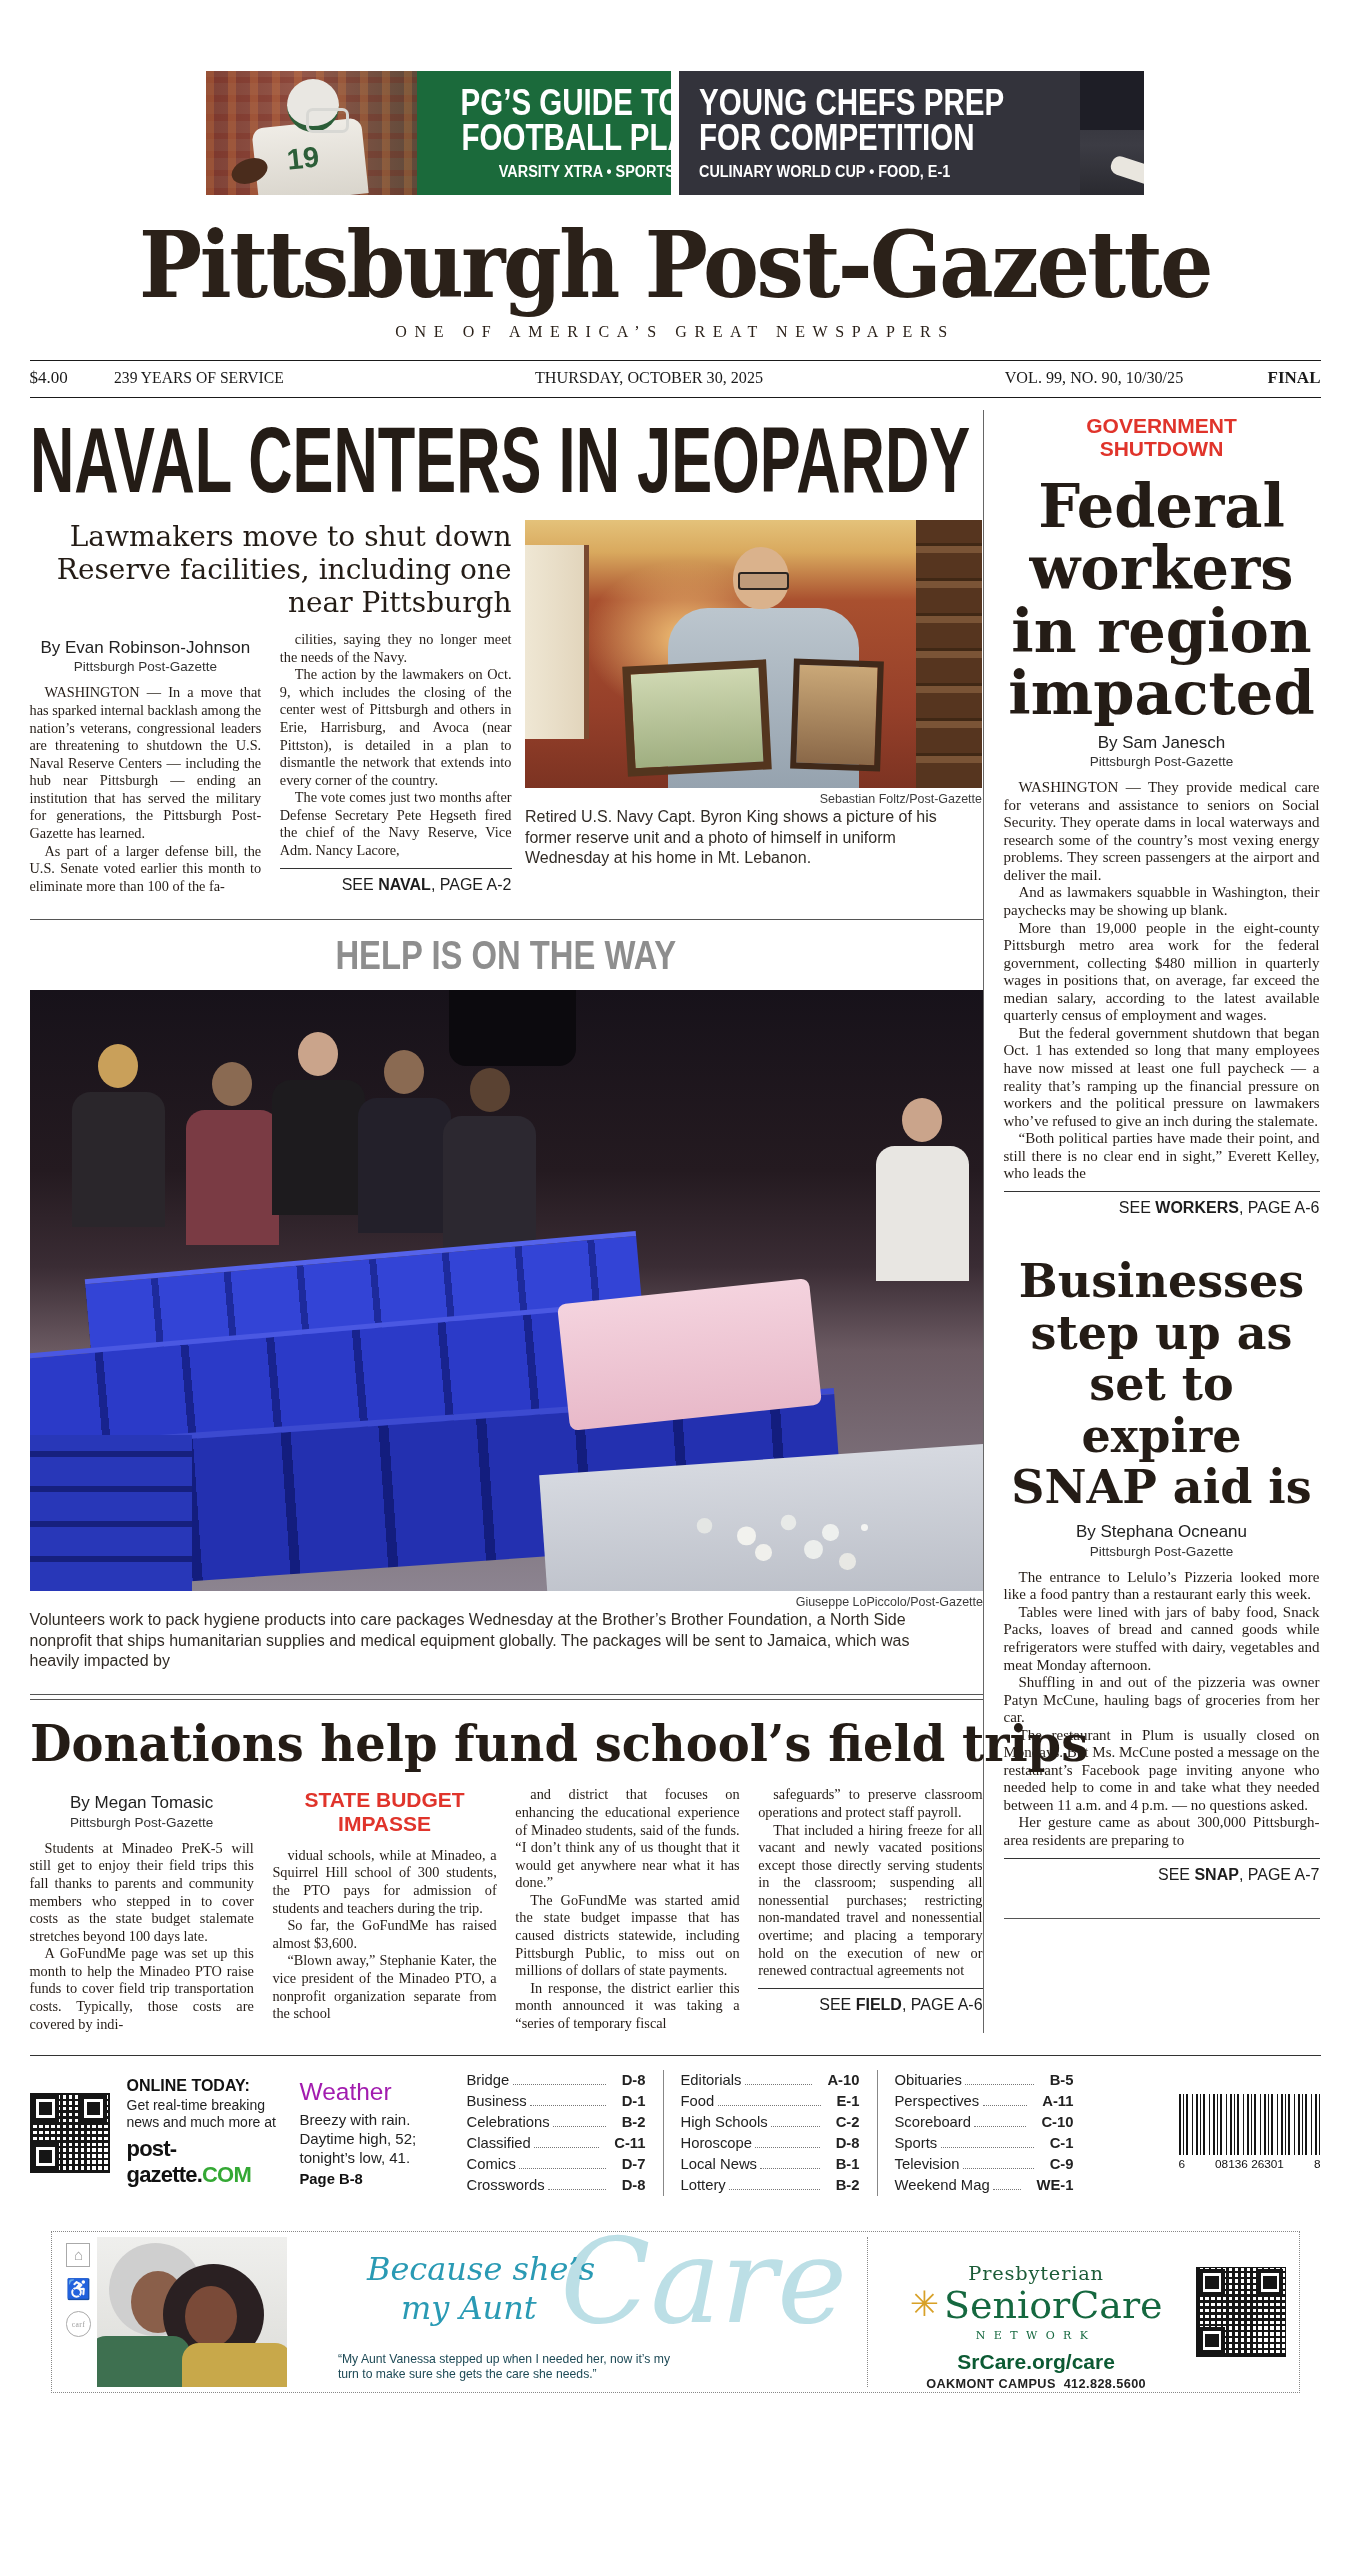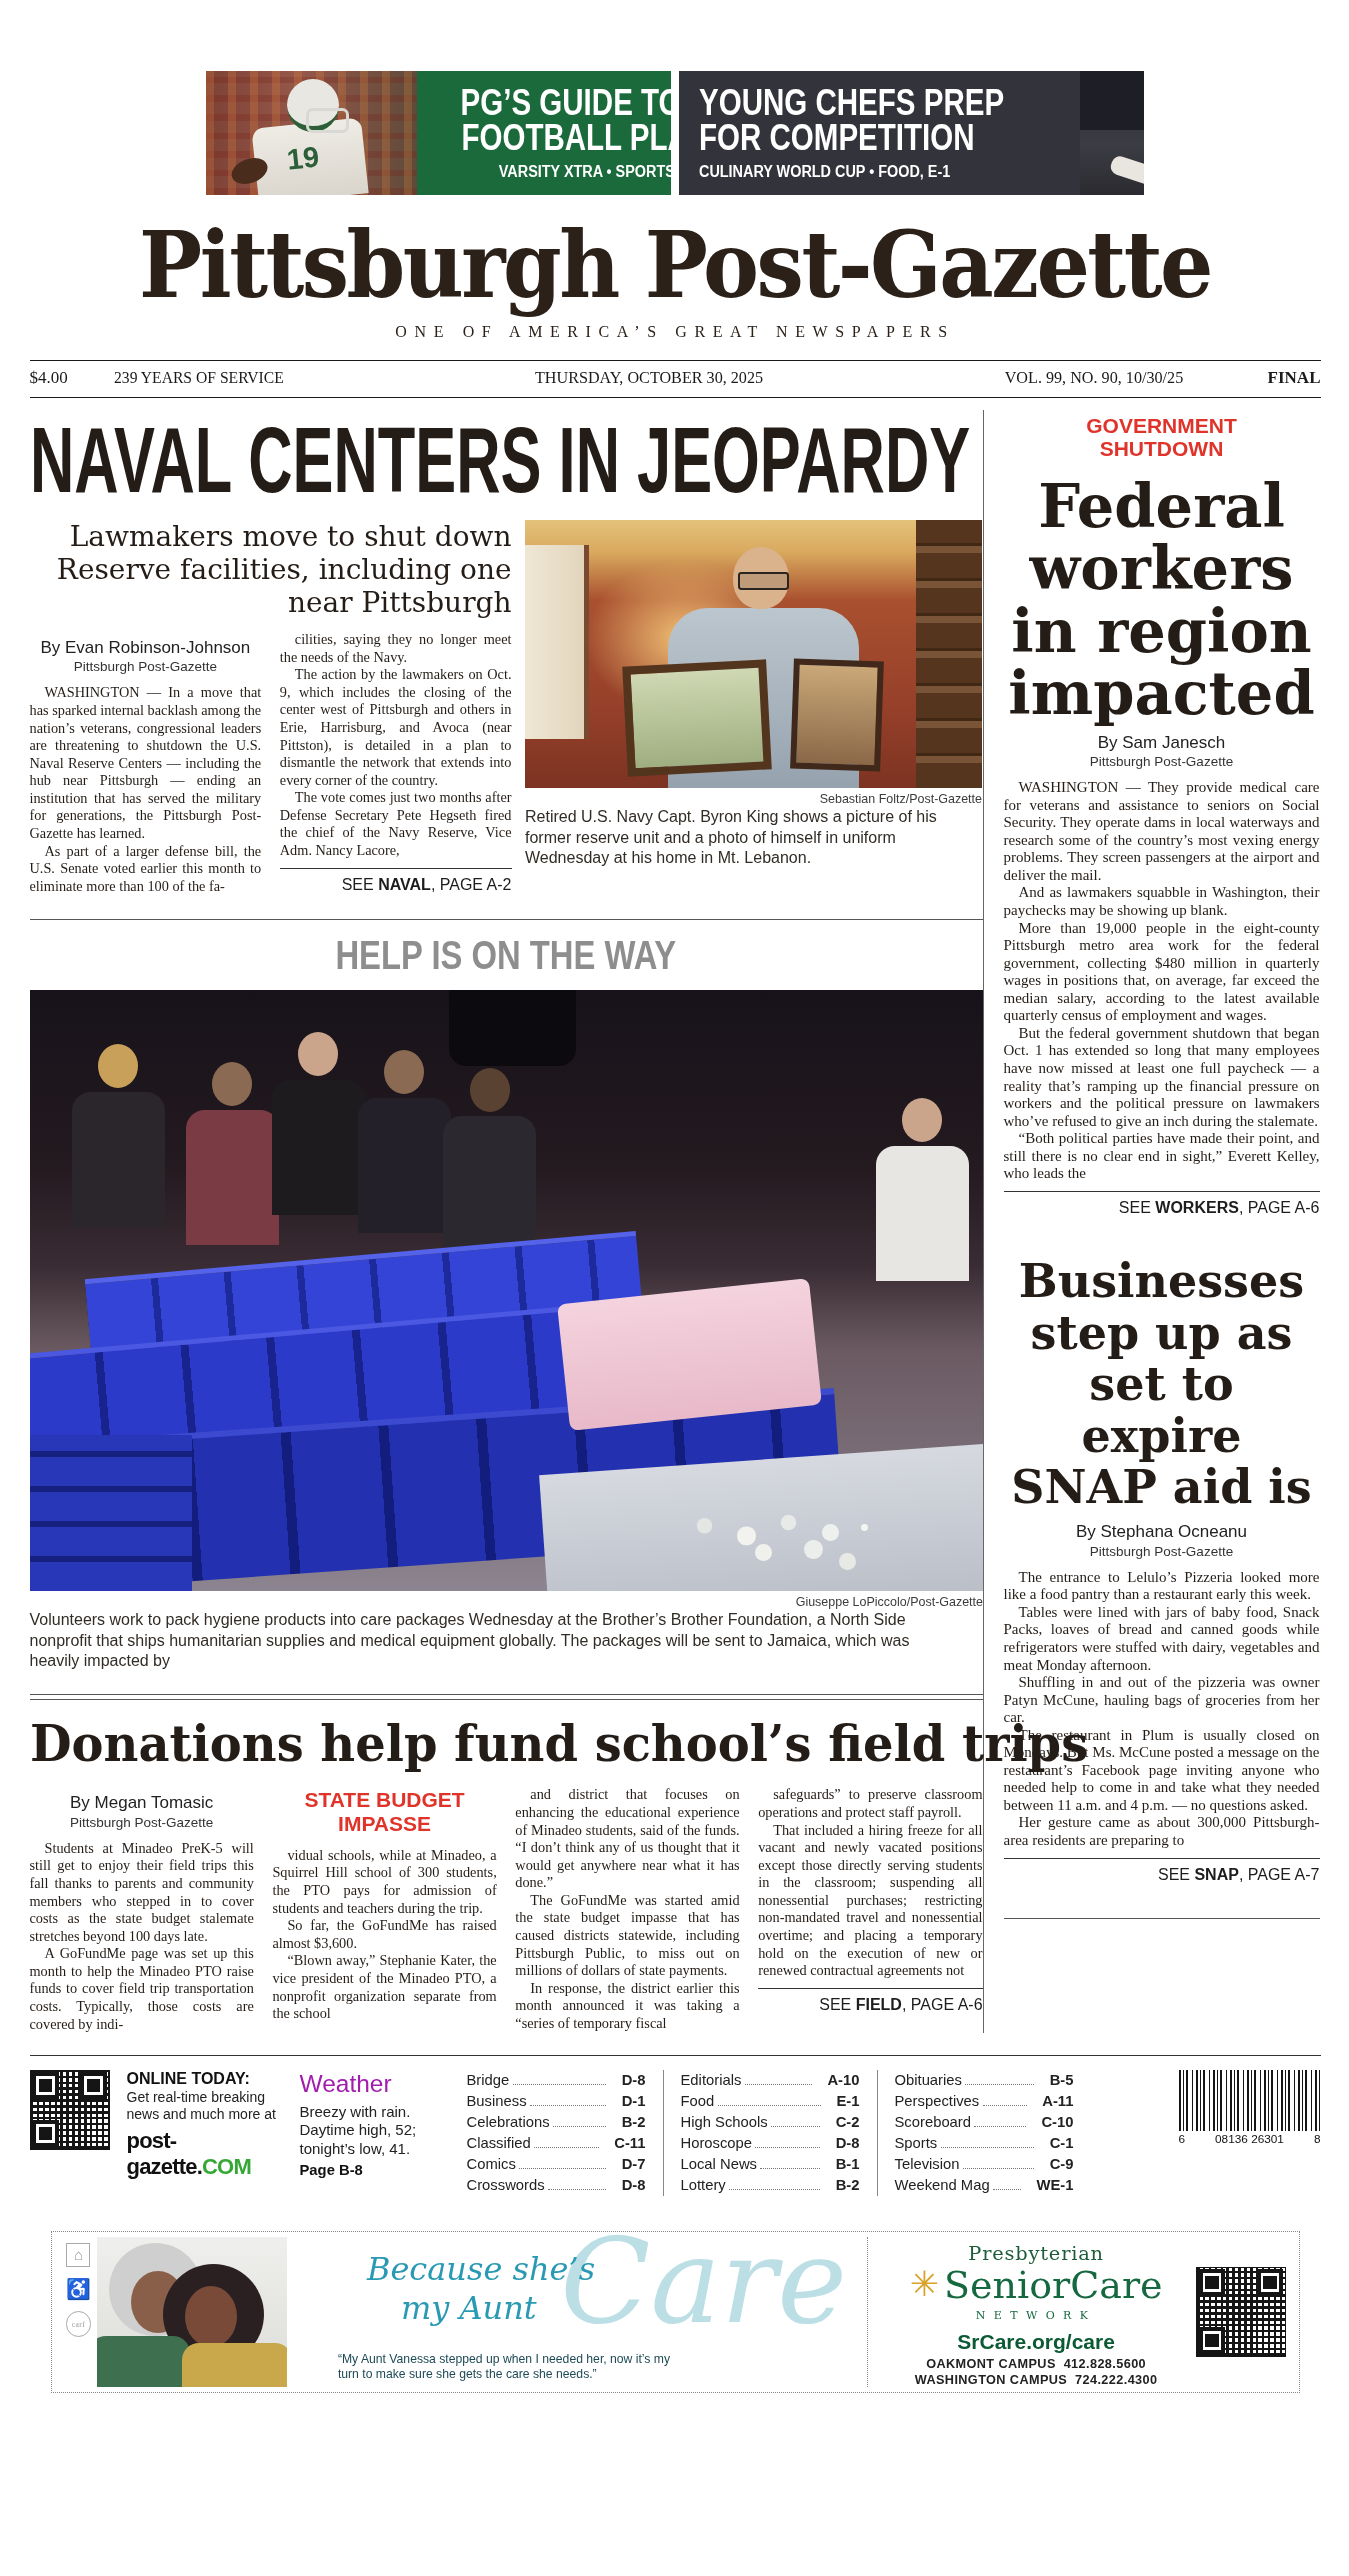--- a/index.html
+++ b/index.html
@@ -103,21 +103,21 @@
   .packets{position:absolute;right:12%;bottom:10%;width:6.7px;height:6.7px;background:#f4f4f2;border-radius:3.4px;
            box-shadow:-34px 5px 0 5px #eef0ee,-76px -5px 0 4.2px #e8eae8,-118px 8.4px 0 5.9px #f2f2ee,-160px -1.7px 0 4.2px #e4e6e4,-51px 22px 0 5.9px #eceeec,-101px 25px 0 5px #f0f0ec,-17px 34px 0 5px #e8e8e4;}
   
   .field{margin-top:18.6px;}
   .field h2{margin:8.4px 0 17px;font-family:"DejaVu Serif",serif;font-weight:bold;font-size:51px;line-height:1;
             color:#241c16;white-space:nowrap;width:1012px;transform:scaleX(.94);transform-origin:left;}
   .fcols{display:flex;gap:18.6px;}
   .fcol{flex:1;min-width:0;}
   .fcol .kicker{margin:1.7px 0 11.8px;}
   
-  .footer-strip{margin-top:22px;border-top:0.8px solid #333;padding:13.5px 0 10px;display:flex;align-items:flex-start;gap:17px;
+  .footer-strip{margin-top:22px;border-top:0.8px solid #333;padding:13.5px 0 10px;display:flex;align-items:center;gap:17px;
                 font-family:"Liberation Sans",sans-serif;}
   .qr{position:relative;background:#fff;border:1.7px solid #151515;
       background-image:repeating-linear-gradient(0deg,#151515 0 2.5px,transparent 2.5px 5.9px),
                        repeating-linear-gradient(90deg,#151515 0 2.5px,transparent 2.5px 5.9px);}
   .qr .fp{position:absolute;width:18.6px;height:18.6px;border:4.2px solid #151515;background:#fff;}
   .qr .fp::after{content:"";position:absolute;inset:2.5px;background:#151515;}
   .fp.tl{left:1.7px;top:1.7px}.fp.tr{right:1.7px;top:1.7px}.fp.bl{left:1.7px;bottom:1.7px}
   .f-qr{width:78px;height:78px;flex:0 0 auto;}
   .f-online{width:156px;}
   .f-online .lbl{font-weight:bold;font-size:16px;color:#111;}
@@ -150,21 +150,21 @@
   .ad-photo .sh1{position:absolute;left:-8.4px;bottom:-8.4px;width:101px;height:59px;background:#3e7050;border-radius:17px 17px 0 0;}
   .ad-photo .sh2{position:absolute;right:-5px;bottom:-10px;width:110px;height:54px;background:#c8a84a;border-radius:17px 17px 0 0;}
   .ad-script{flex:1;position:relative;font-family:"DejaVu Serif",serif;}
   .scr-big{position:absolute;right:8.4px;top:-15px;font-size:118px;font-style:italic;color:#bcdfe6;line-height:1;}
   .scr1{position:absolute;left:80px;top:13.5px;font-size:32px;font-style:italic;color:#2a9ab4;}
   .scr2{position:absolute;left:114px;top:52px;font-size:32px;font-style:italic;color:#2a9ab4;}
   .ad-quote{position:absolute;left:51px;bottom:3.4px;width:337px;font-family:"Liberation Sans",sans-serif;
             font-size:12.2px;line-height:1.3;color:#1e4a56;}
   .ad-sep{border-left:1.7px dotted #888;margin:0 11.8px;}
   .ad-brand{width:312px;text-align:center;font-family:"DejaVu Serif",serif;padding-top:5px;}
-  .brand-top{font-size:19.4px;color:#1c5c38;letter-spacing:0.8px;}
+  .brand-top{font-size:19.4px;color:#1c5c38;letter-spacing:0.8px;margin-top:20px;}
   .brand-row{display:flex;align-items:center;justify-content:center;gap:5px;margin-top:-1.7px;}
   .brand-flower{color:#d8a128;font-size:35px;line-height:1;}
   .brand-main{font-size:38px;color:#15683f;}
   .brand-net{font-size:11px;letter-spacing:8.4px;color:#15683f;margin-top:1.7px;}
   .brand-url{font-family:"Liberation Sans",sans-serif;font-weight:bold;font-size:21px;color:#0c5a33;margin-top:8.4px;}
   .campus{font-family:"Liberation Sans",sans-serif;font-weight:bold;font-size:12.7px;color:#222;margin-top:2.5px;letter-spacing:0.4px;}
   .ad-qr{width:98px;display:flex;align-items:center;justify-content:center;}
   .ad-qr .qr{width:88px;height:88px;}
   .dbl-rule{margin-top:23.6px;height:3.4px;border-top:0.8px solid #555;border-bottom:0.8px solid #555;}
 </style>

